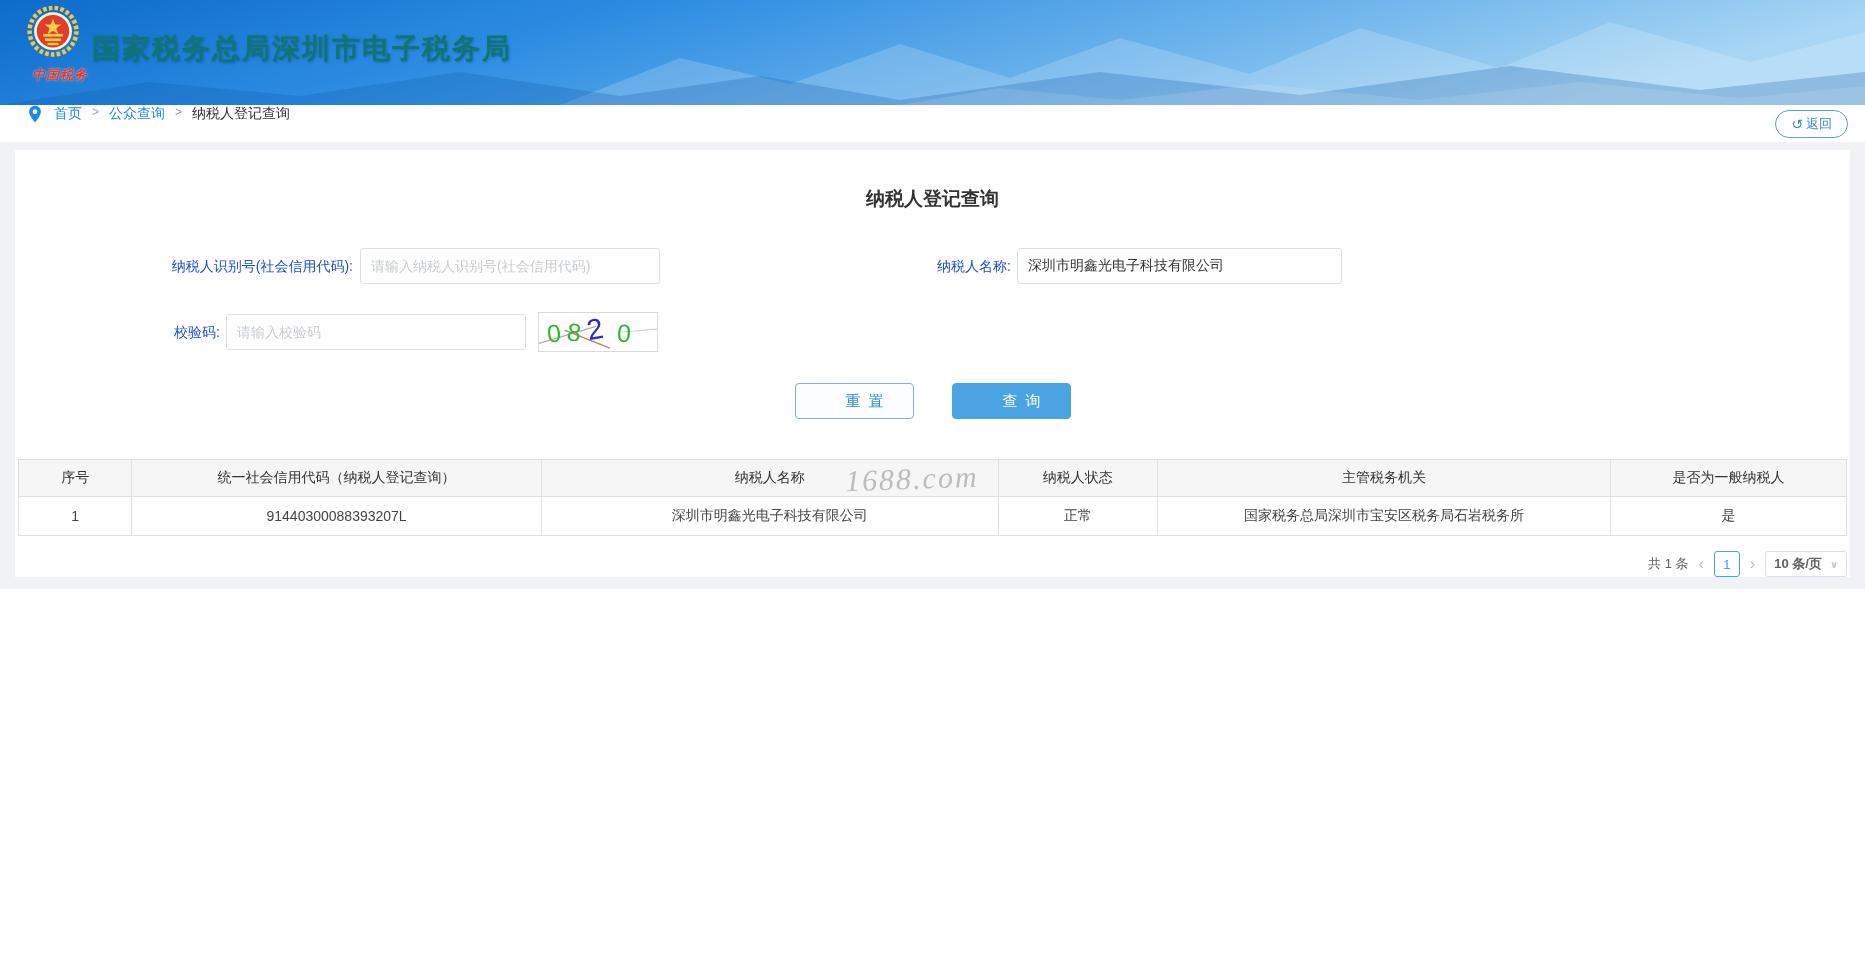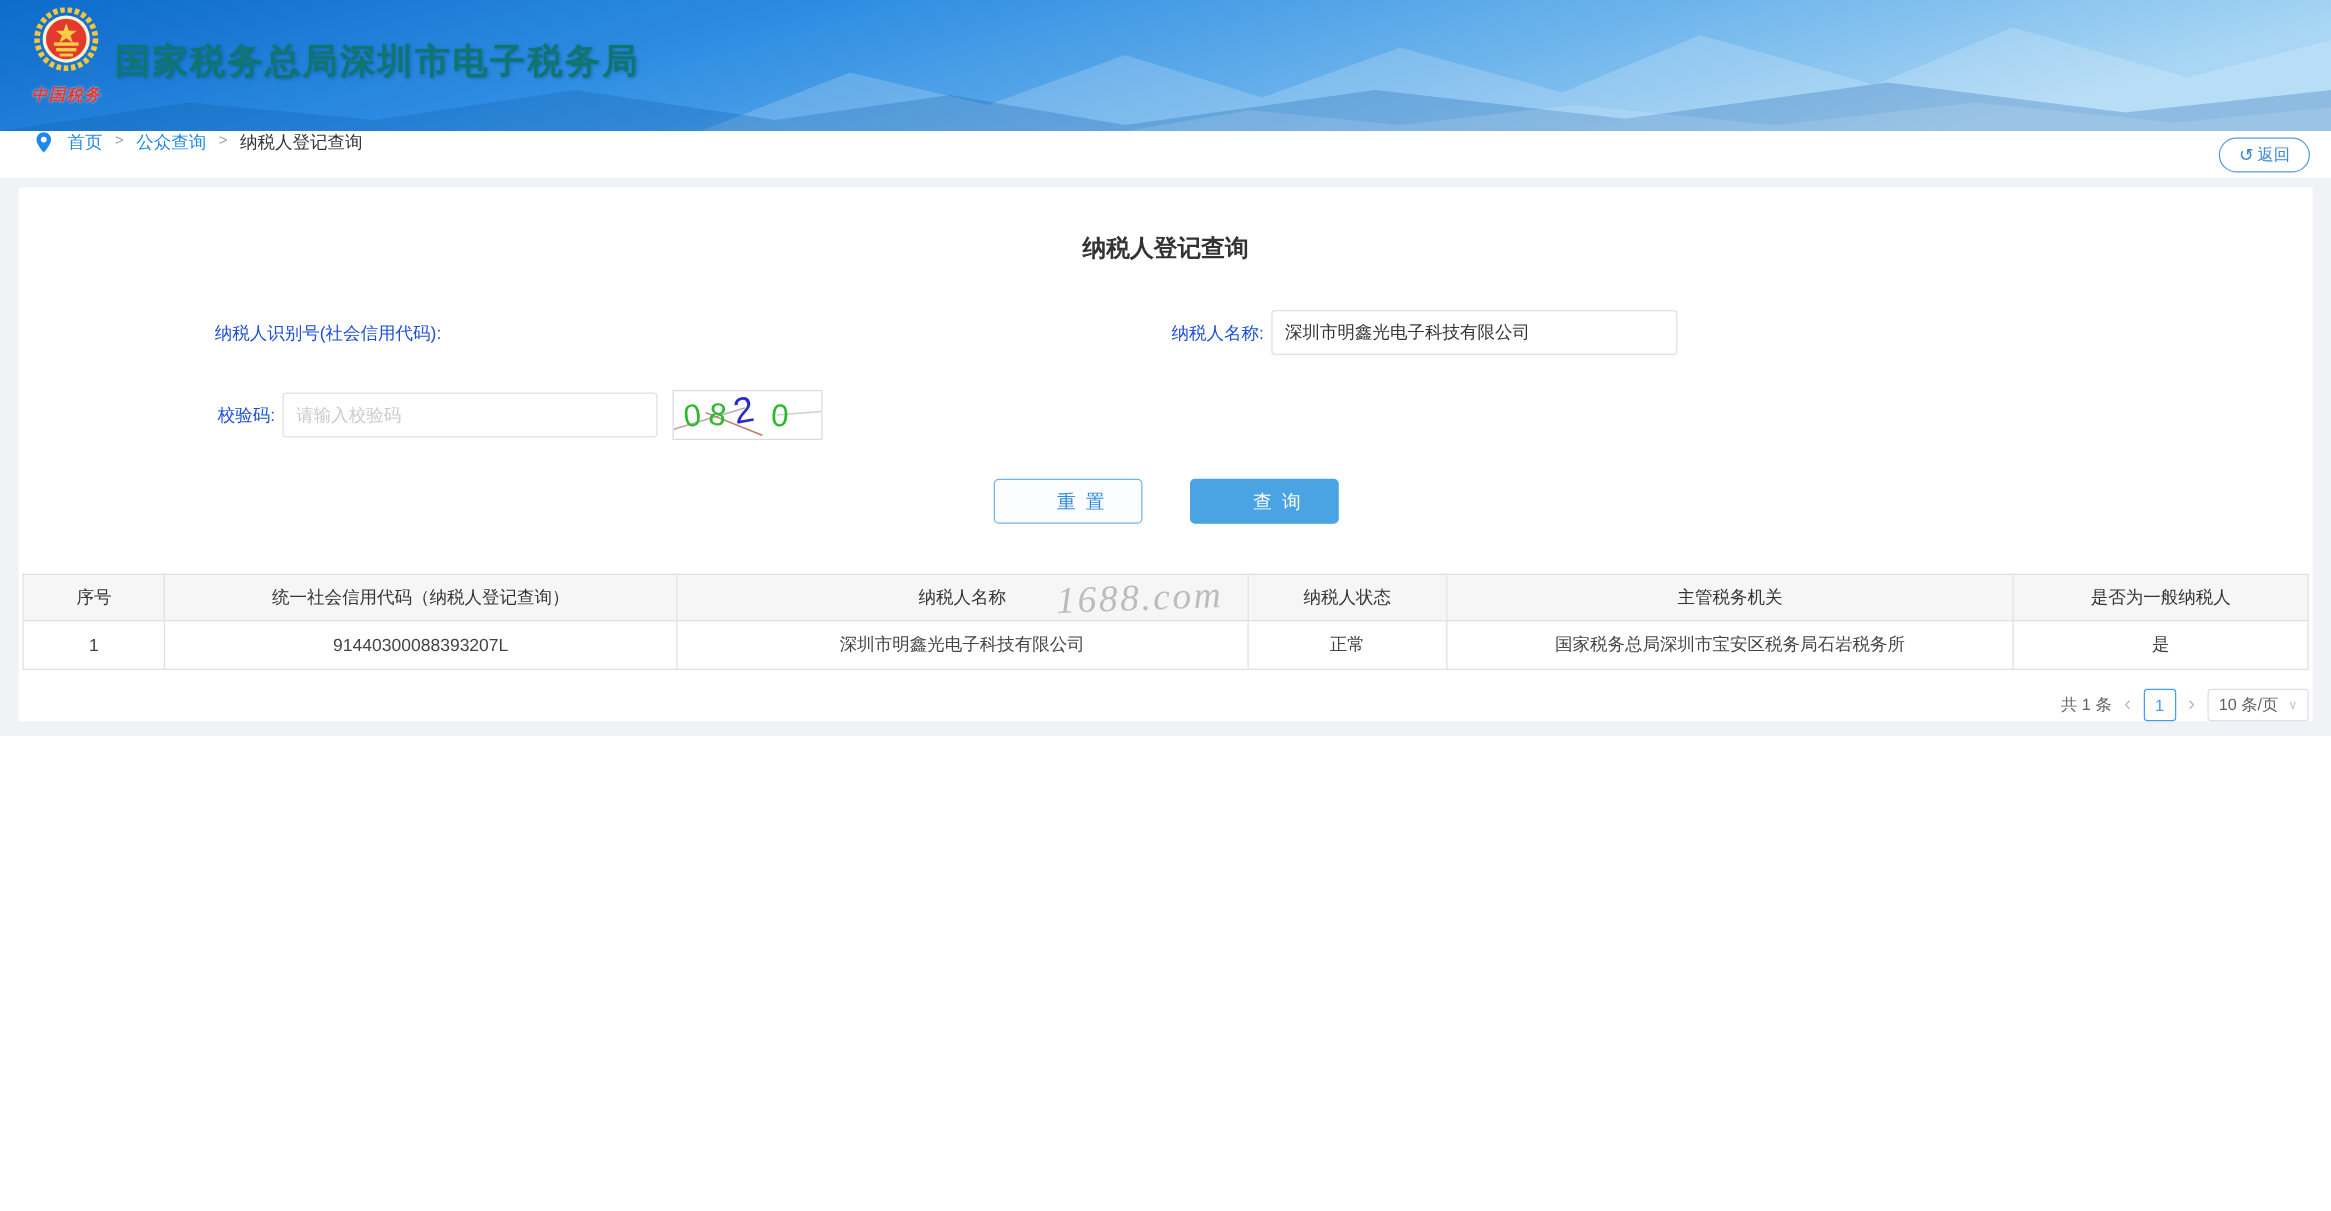--- a/index.html
+++ b/index.html
@@ -26,20 +26,21 @@
     z-index: 2;
   }
   .logo-caption {
     margin-top: 2px;
     font-size: 13px;
     font-weight: bold;
     color: #e8372c;
     letter-spacing: 1px;
     font-style: italic;
     text-shadow: 0 0 2px rgba(255,255,255,0.7);
+    text-align: right;
   }
   .app-title {
     position: absolute;
     left: 92px; top: 30px;
     z-index: 2;
     font-size: 28px;
     font-weight: bold;
     color: #0f766e;
     letter-spacing: 2px;
     text-shadow: 1px 1px 3px rgba(0,50,120,0.35);
@@ -231,20 +232,21 @@
   }
   .pg-size {
     height: 26px;
     border: 1px solid #dcdfe6;
     border-radius: 3px;
     padding: 0 8px;
     display: flex; align-items: center; gap: 8px;
     color: #606266;
     cursor: pointer;
     background: #fff;
+    font-weight: bold;
   }
   .chevron-down { color: #c0c4cc; font-size: 10px; }
 
   .bottom-fill { background: #ffffff; height: 400px; }
 </style>
 </head>
 <body>
 
 <div class="app">
 
@@ -294,20 +296,21 @@
     </button>
   </nav>
 
   <div class="page-bg">
     <div class="card">
 
       <h2 class="page-title">纳税人登记查询</h2>
 
       <div class="form-area">
         <label class="f-label lbl-taxid">纳税人识别号(社会信用代码):</label>
+        <input class="f-input inp-taxid" type="text" placeholder="请输入纳税人识别号(社会信用代码)" style="">
 
         <label class="f-label lbl-name">纳税人名称:</label>
         <input class="f-input inp-name" type="text" value="深圳市明鑫光电子科技有限公司" style="">
 
         <label class="f-label lbl-captcha">校验码:</label>
         <input class="f-input inp-captcha" type="text" placeholder="请输入校验码" style="">
 
         <div class="captcha-box">
           <svg class="cap-lines" viewBox="0 0 120 40" preserveAspectRatio="none">
             <line x1="0" y1="32" x2="58" y2="14" stroke="#b4a8a2" stroke-width="1.3"></line>

